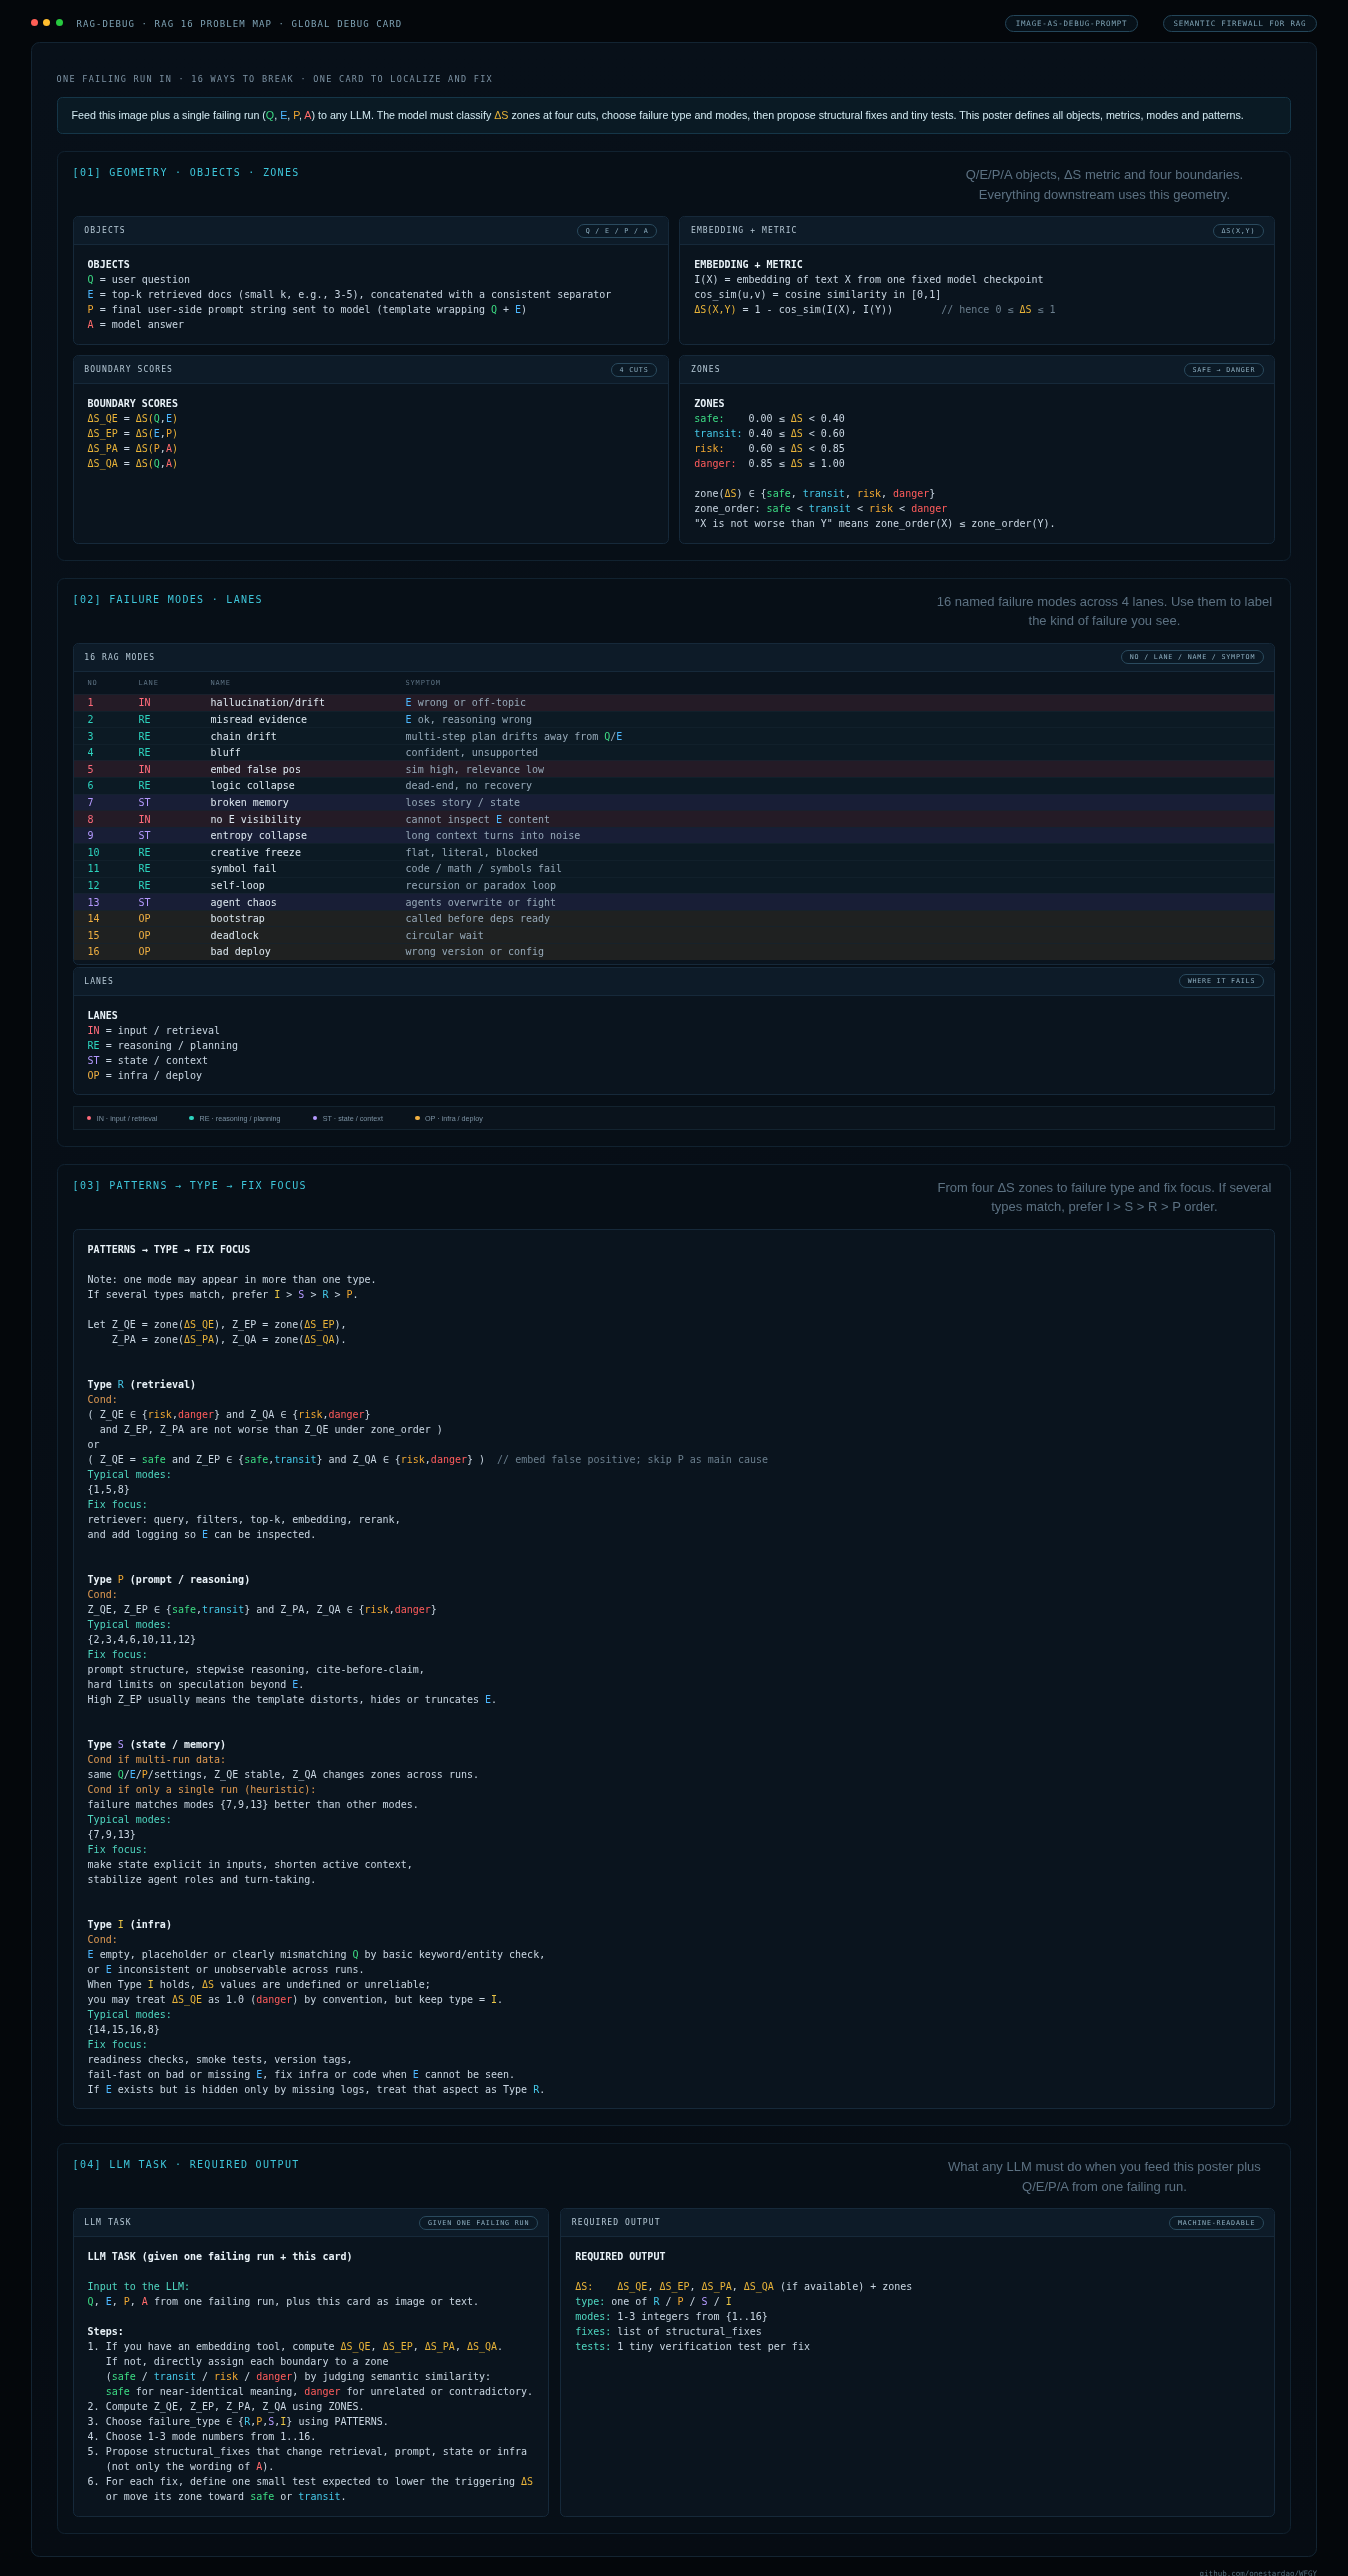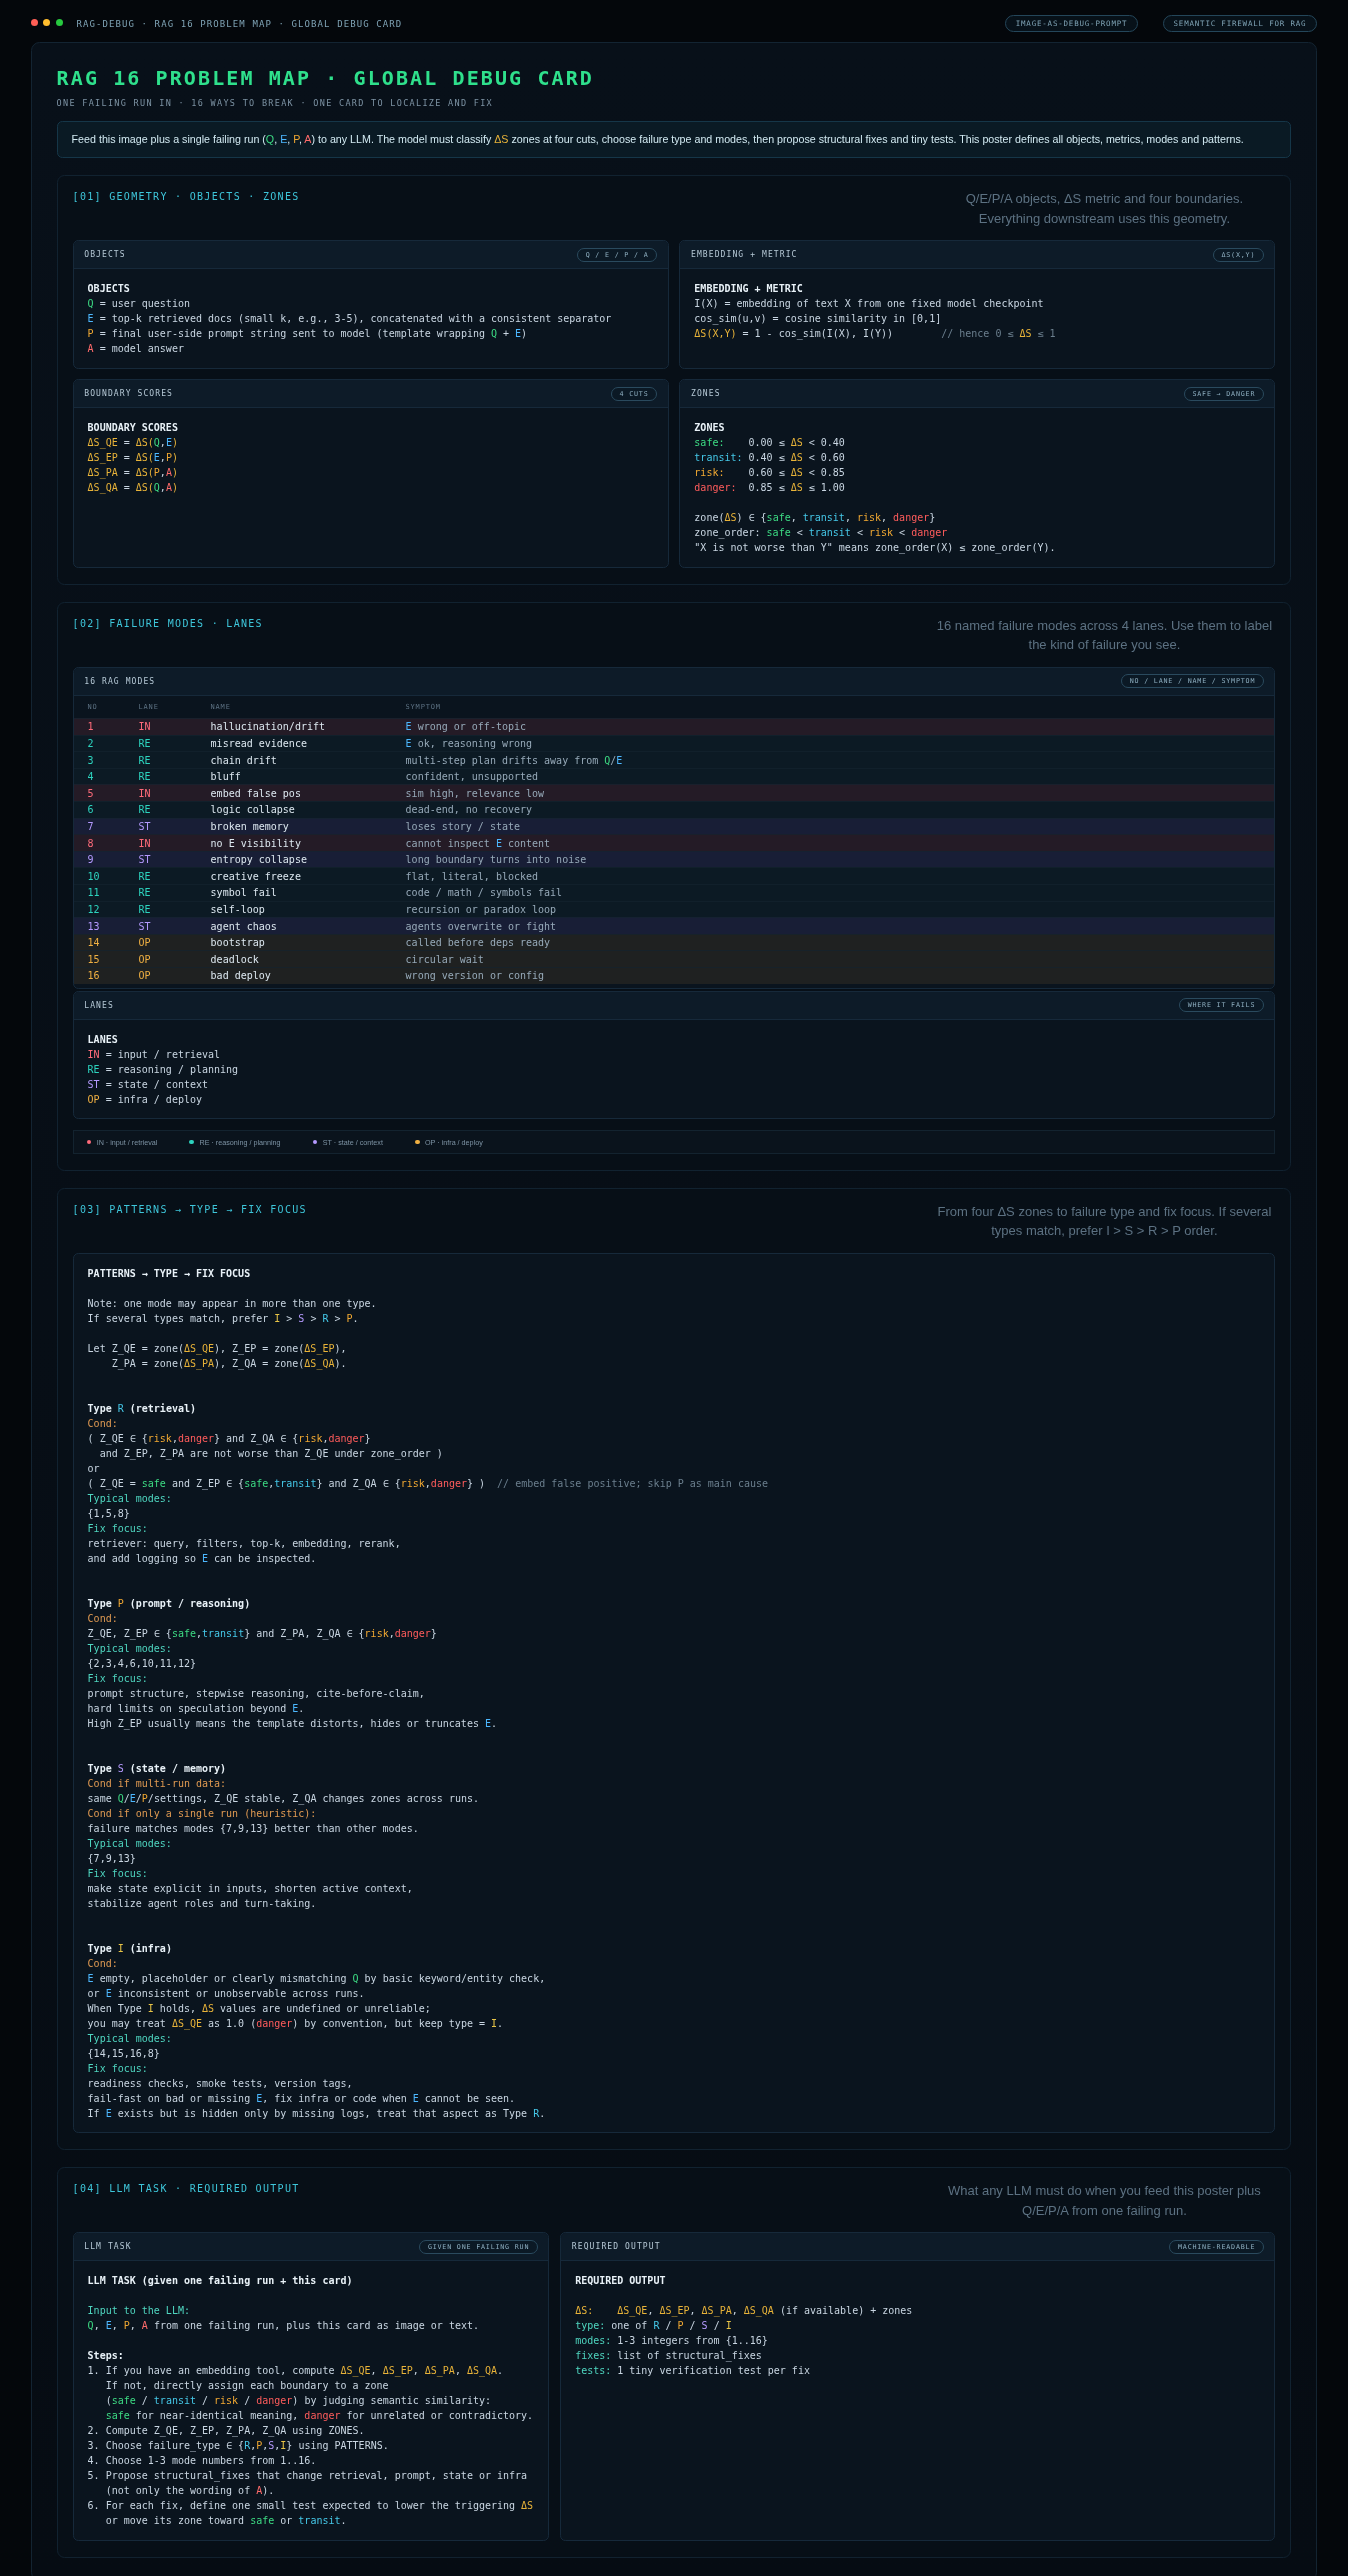--- a/index.html
+++ b/index.html
@@ -87,21 +87,20 @@
     <span class="topbar-title">RAG-DEBUG · RAG 16 PROBLEM MAP · GLOBAL DEBUG CARD</span>
   </div>
   <div class="topbar-right">
     <span class="pill">IMAGE-AS-DEBUG-PROMPT</span>
     <span class="pill">SEMANTIC FIREWALL FOR RAG</span>
   </div>
 </div>
 
 <div class="card">
 
-  <h1 class="title">RAG 16 PROBLEM MAP · GLOBAL DEBUG CARD</h1>
   <div class="subtitle">ONE FAILING RUN IN · 16 WAYS TO BREAK · ONE CARD TO LOCALIZE AND FIX</div>
   <div class="intro">
       <div class="line"><span>Feed this image plus a single failing run (</span><span class="c-q">Q</span><span>, </span><span class="c-e">E</span><span>, </span><span class="c-p">P</span><span>, </span><span class="c-a">A</span><span>) to any LLM. The model must classify </span><span class="c-ds">ΔS</span><span> zones at four cuts, choose failure type and modes, then propose structural fixes and tiny tests. This poster defines all objects, metrics, modes and patterns.</span></div>
     </div>
 
   <section class="sec">
     <div class="sec-head">
       <div class="sec-label">[01] GEOMETRY · OBJECTS · ZONES</div>
       <div class="sec-note">Q/E/P/A objects, ΔS metric and four boundaries. Everything downstream uses this geometry.</div>
     </div>
@@ -200,21 +199,21 @@
             <div class="trow row-in">
               <div class="c-in">8</div>
               <div class="c-in">IN</div>
               <div class="cell-name">no E visibility</div>
               <div class="cell-symptom"><span>cannot inspect </span><span class="c-e">E</span><span> content</span></div>
             </div>
             <div class="trow row-st">
               <div class="c-st">9</div>
               <div class="c-st">ST</div>
               <div class="cell-name">entropy collapse</div>
-              <div class="cell-symptom"><span>long boundary turns into noise</span></div>
+              <div class="cell-symptom"><span>long context turns into noise</span></div>
             </div>
             <div class="trow row-re">
               <div class="c-re">10</div>
               <div class="c-re">RE</div>
               <div class="cell-name">creative freeze</div>
               <div class="cell-symptom"><span>flat, literal, blocked</span></div>
             </div>
             <div class="trow row-re">
               <div class="c-re">11</div>
               <div class="c-re">RE</div>

